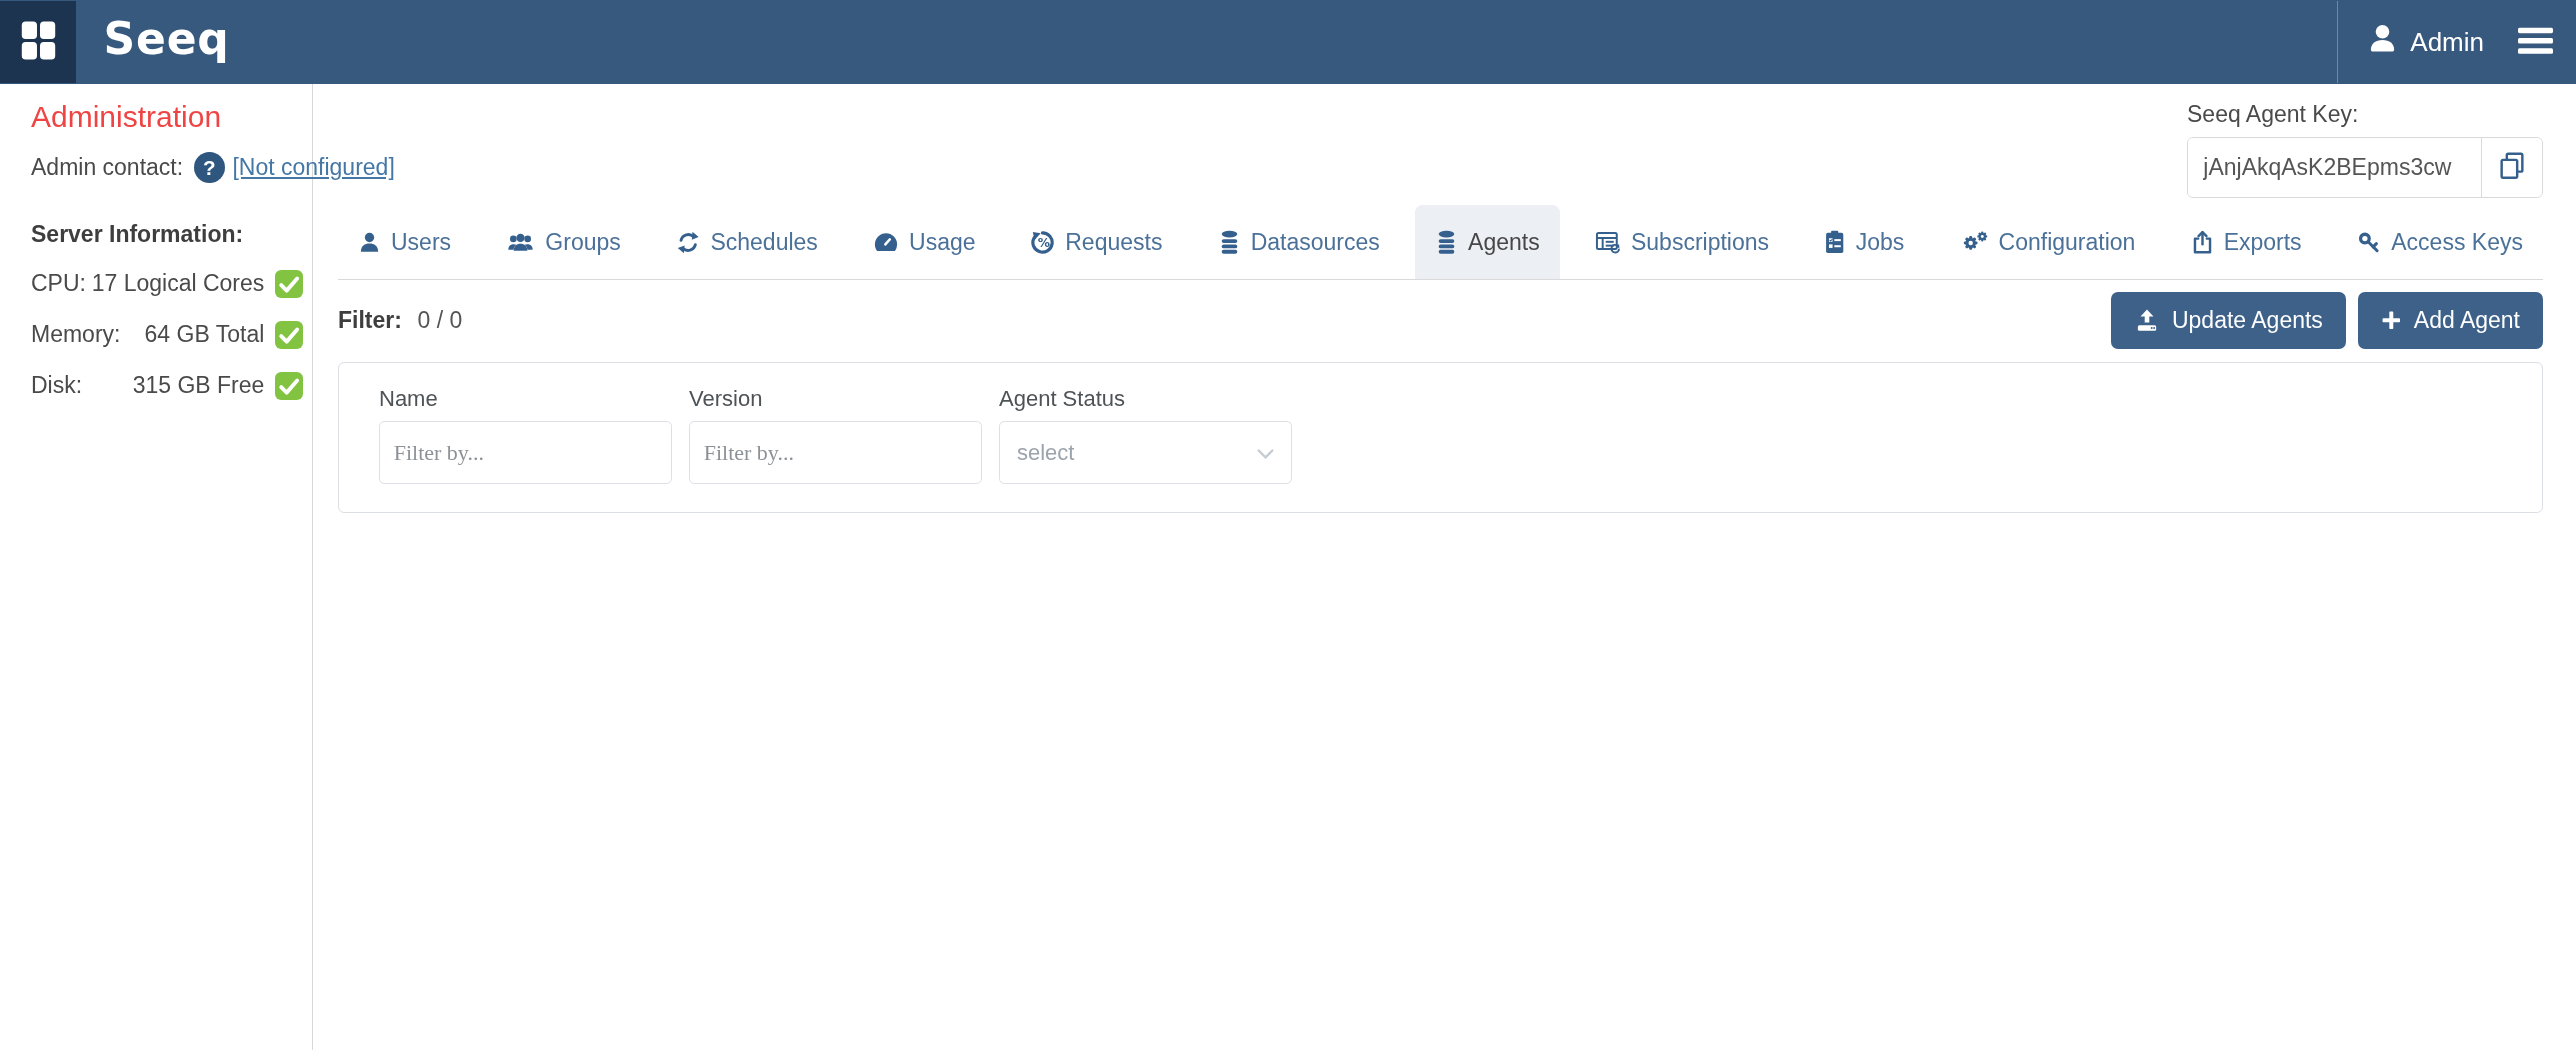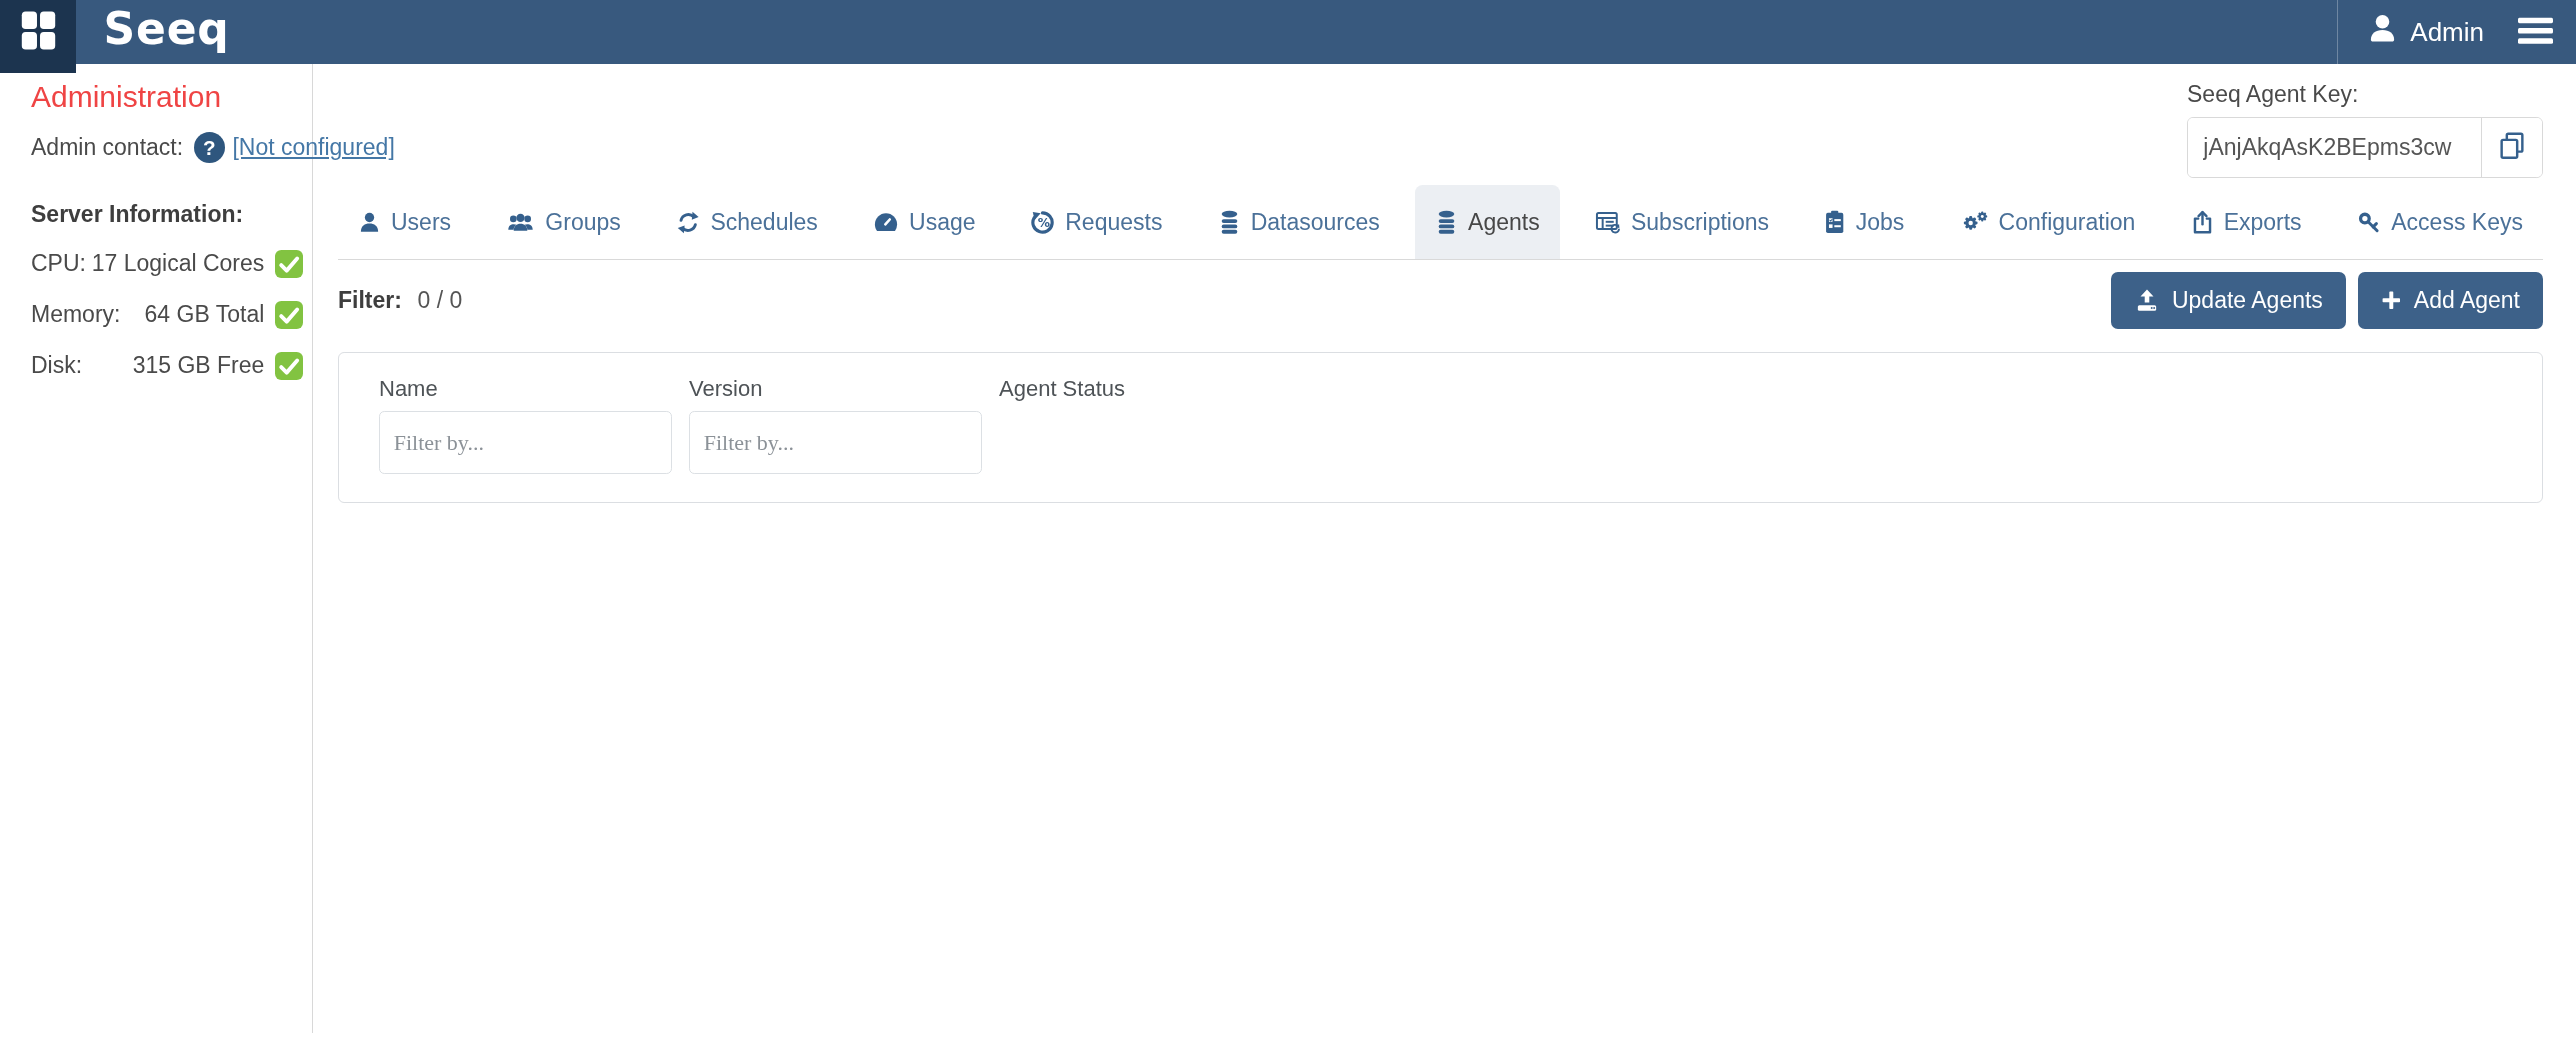--- a/index.html
+++ b/index.html
@@ -8,21 +8,21 @@
     margin: 0; padding: 0;
     width: 2576px; height: 1051px;
     overflow: hidden;
     background: #ffffff;
     font-family: "Liberation Sans", "DejaVu Sans", sans-serif;
     -webkit-font-smoothing: antialiased;
   }
 
   
   .topbar {
-    height: 64px;
+    height: 84px;
     background: #38597E;
     display: flex;
     align-items: center;
   }
   .apps-btn {
     width: 76px; height: 82px;
     background: #1C344F;
     display: flex; align-items: center; justify-content: center;
     cursor: pointer;
     flex: 0 0 auto;
@@ -196,21 +196,21 @@
     border: none;
     border-radius: 6.9px;
     cursor: pointer;
     font-family: inherit;
     white-space: nowrap;
   }
   .btn svg { display: block; }
 
   
   .filter-panel {
-    margin-top: 23px;
+    margin-top: 13px;
     border: 1.5px solid #DBDEE2;
     border-radius: 6.1px;
     padding: 23px 0 27.5px 40px;
     display: flex;
     gap: 17px;
   }
   .field { width: 293px; }
   .field label {
     display: block;
     font-size: 22px;
@@ -524,18 +524,24 @@
       <div class="field">
         <label>Name</label>
         <input type="text" placeholder="Filter by..." style="">
       </div>
       <div class="field">
         <label>Version</label>
         <input type="text" placeholder="Filter by..." style="">
       </div>
       <div class="field">
         <label>Agent Status</label>
+        <div class="select-box">
+          <span>select</span>
+          <span><svg width="17" height="10.7" viewBox="0 0 22 14" fill="none" stroke="#C5CBD2" stroke-width="3" stroke-linecap="round">
+                <path d="M2 2l9 9 9-9"></path>
+              </svg></span>
+        </div>
       </div>
     </div>
 
   </section>
 </div>
 
 
 </body></html>

